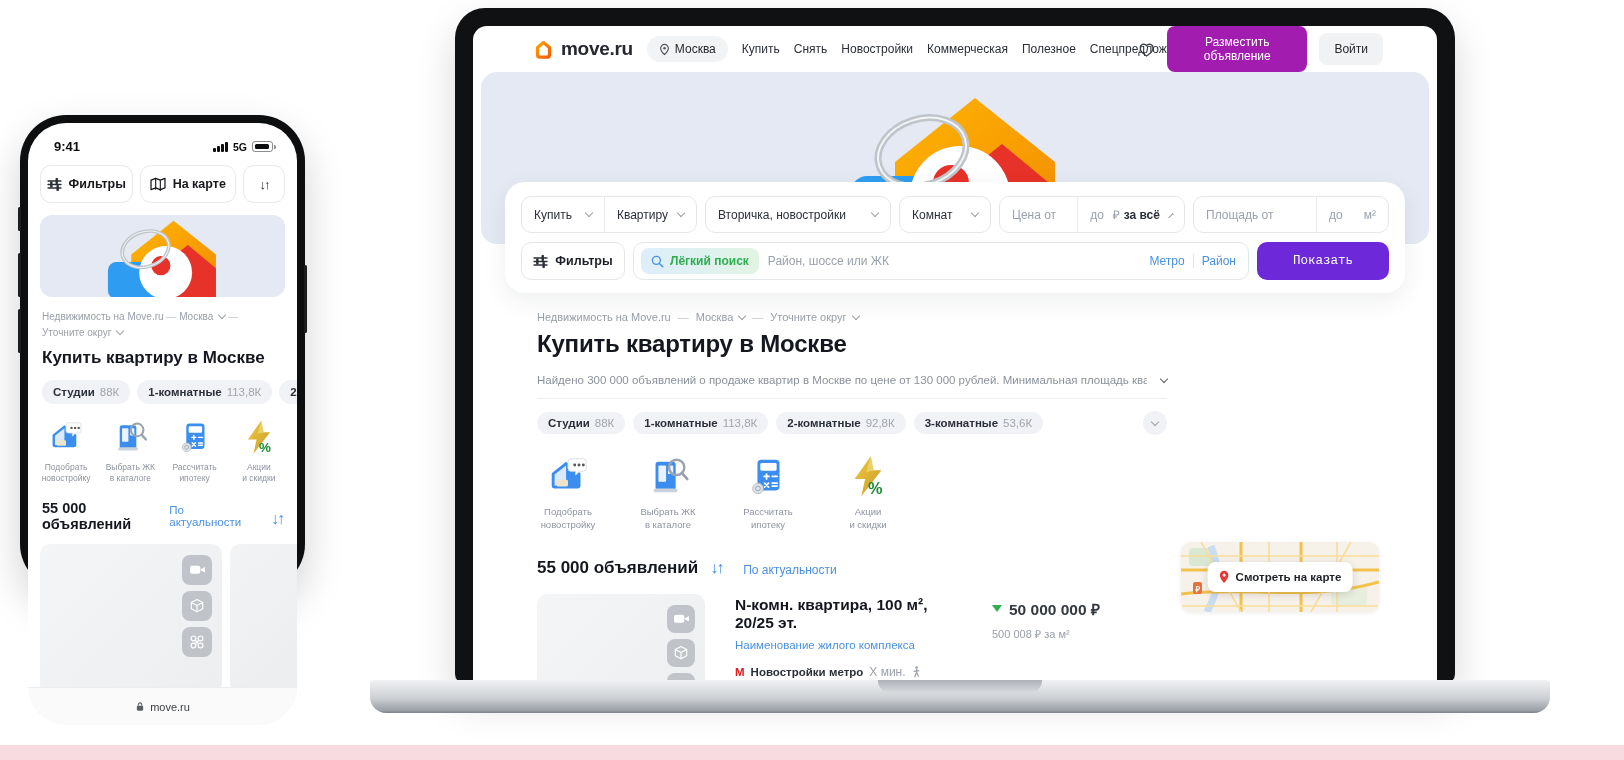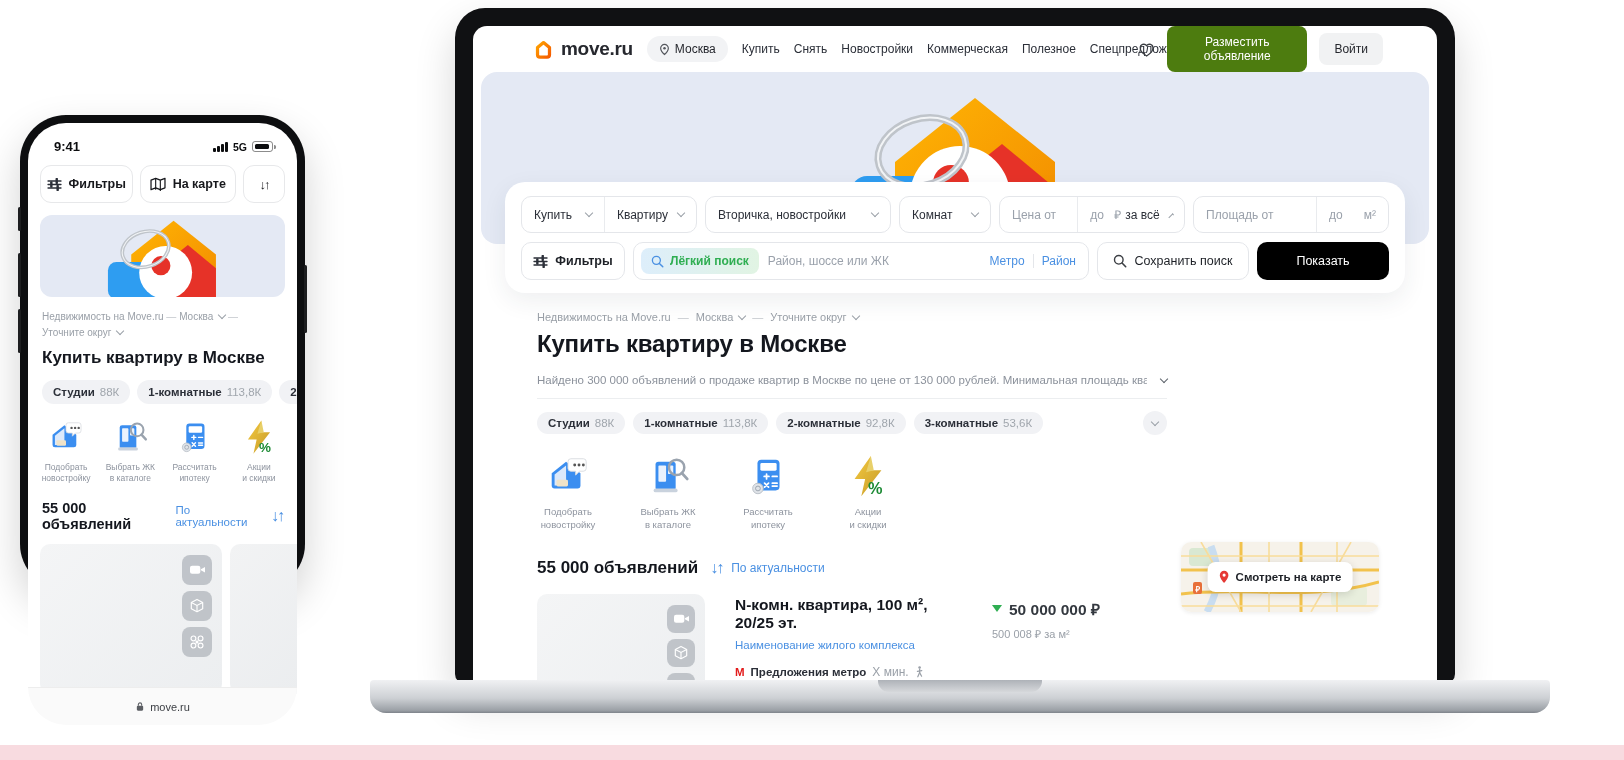--- a/index.html
+++ b/index.html
@@ -27,60 +27,60 @@
 
   
   .l-nav { height:46px; display:flex; align-items:center; justify-content:space-between; padding:0 54px 0 60px; }
   .l-nav-left { display:flex; align-items:center; gap:14px; min-width:0; }
   .logo { display:flex; align-items:center; gap:7px; cursor:pointer; }
   .logo-text { font-size:19px; font-weight:700; color:#26282e; letter-spacing:-.3px; }
   .city-pill { display:flex; align-items:center; gap:5px; background:#f2f3f5; border-radius:15px; padding:6px 12px; font-size:12px; color:#26282e; }
   .menu { display:flex; align-items:center; gap:14px; white-space:nowrap; }
   .nav-link { font-size:12px; color:#2b2f38; cursor:pointer; display:inline-flex; align-items:center; gap:4px; }
   .l-nav-right { display:flex; align-items:center; gap:12px; }
-  .btn-green { background:#4d7c0f; color:#fff; font-size:12px; border:none; border-radius:8px; padding:9px 15px; cursor:pointer; font-family:inherit; }
+  .btn-green { background:#a21caf; color:#fff; font-size:12px; border:none; border-radius:8px; padding:9px 15px; cursor:pointer; font-family:inherit; }
   .btn-login { background:#f1f2f3; color:#26282e; font-size:12px; border:none; border-radius:8px; padding:9px 15px; cursor:pointer; font-family:inherit; }
 
   
   .l-hero { height:172px; margin:0 8px; border-radius:16px; background:#e4e9f4; position:relative; overflow:hidden; }
   .l-hero svg.illus { position:absolute; left:50%; bottom:-2px; transform:translateX(-50%); }
 
   
   .search-panel { position:relative; z-index:5; width:900px; margin:-62px auto 0 auto; background:#fff; border-radius:20px;
     box-shadow:0 8px 24px rgba(40,50,70,.08); padding:14px 16px 13px 16px; }
   .sp-row { display:flex; gap:8px; }
   .sp-row + .sp-row { margin-top:9px; }
   .seg { display:flex; align-items:stretch; border:1px solid #e4e6ea; border-radius:10px; height:37px; background:#fff; overflow:hidden; }
   .seg-cell { display:flex; align-items:center; gap:4px; padding:0 12px; font-size:12px; color:#2b2f38; cursor:pointer; white-space:nowrap; }
   .seg-cell + .seg-cell { border-left:1px solid #e9ebee; }
   .seg input { border:none; outline:none; width:100%; font:inherit; font-size:12px; color:#2b2f38; background:transparent; }
   .seg input::placeholder { color:#9aa1ab; }
   .unit { color:#9aa1ab; font-size:12px; }
-  .mode { color:#2b2f38; font-size:12px; font-weight:400; }
+  .mode { color:#2b2f38; font-size:12px; font-weight:700; }
   .gA { flex:0 0 176px; } .gA .seg-cell { flex:1; justify-content:space-between; }
   .gB { flex:0 0 186px; } .gB .seg-cell { flex:1; justify-content:space-between; }
   .gC { flex:0 0 92px; } .gC .seg-cell { flex:1; justify-content:space-between; }
   .gD { flex:1 1 auto; }
   .gD .cell-from { flex:1 1 42%; } .gD .cell-to { flex:1 1 58%; }
   .gE { flex:0 0 196px; }
   .gE .cell-from { flex:1 1 auto; } .gE .cell-to { flex:0 0 72px; }
 
   .btn-outline { display:flex; align-items:center; justify-content:center; gap:7px; border:1px solid #e4e6ea; border-radius:10px;
     background:#fff; font-size:12.5px; color:#1d2026; cursor:pointer; font-family:inherit; font-weight:600; }
   .sp-filters { flex:0 0 104px; height:38px; }
   .sp-location { flex:1; display:flex; align-items:center; border:1px solid #e4e6ea; border-radius:10px; height:38px; padding:0 12px 0 7px; gap:9px; }
   .easy-pill { display:flex; align-items:center; gap:6px; background:linear-gradient(90deg,#ddeefb,#e1f4e3); border-radius:8px; padding:6px 10px; cursor:pointer; }
   .easy-pill span { color:#2fae52; font-size:12px; font-weight:600; white-space:nowrap; }
   .sp-location input { flex:1; border:none; outline:none; font:inherit; font-size:12px; color:#2b2f38; min-width:0; }
   .sp-location input::placeholder { color:#9aa1ab; }
   .loc-links { display:flex; align-items:center; gap:8px; }
   .loc-links a { color:#4a90e2; font-size:12px; text-decoration:none; cursor:pointer; }
   .loc-sep { width:1px; height:14px; background:#e4e6ea; }
   .sp-save { flex:0 0 152px; height:38px; font-weight:400; }
-  .btn-show { flex:0 0 132px; height:38px; background:#000000; border:none; border-radius:10px; color:#fff; font-size:12.5px; cursor:pointer; font-family:Liberation Sans, sans-serif; }
+  .btn-show { flex:0 0 132px; height:38px; background:#6d28d9; border:none; border-radius:10px; color:#fff; font-size:12.5px; cursor:pointer; font-family:Liberation Mono, monospace; }
 
   
   .l-content { padding:18px 60px 0 64px; position:relative; }
   .l-left { max-width:630px; }
   .crumbs { font-size:11px; color:#9aa0a8; display:flex; align-items:center; gap:7px; flex-wrap:wrap; }
   .crumbs .dash { color:#c3c7cc; }
   .crumb-drop { cursor:pointer; display:inline-flex; align-items:center; }
   .l-title { margin-top:7px; font-size:24px; font-weight:700; color:#14171e; letter-spacing:-.2px; }
   .l-desc { margin-top:16px; display:flex; align-items:center; gap:8px; }
   .l-desc p { flex:1; font-size:11.5px; color:#8b919b; white-space:nowrap; overflow:hidden; }
@@ -88,21 +88,21 @@
   .chips { margin-top:12px; display:flex; align-items:center; gap:8px; }
   .chip { display:flex; align-items:center; gap:5px; background:#f1f2f5; border-radius:13px; padding:5px 11px; cursor:pointer; white-space:nowrap; }
   .chip-label { font-size:11.5px; color:#2b2f38; font-weight:600; }
   .chip-count { font-size:11.5px; color:#a0a6ad; }
   .chips-more { margin-left:auto; width:24px; height:24px; border-radius:50%; background:#f1f2f5; display:flex; align-items:center; justify-content:center; cursor:pointer; }
   .services { margin-top:18px; display:flex; gap:38px; }
   .service { width:62px; display:flex; flex-direction:column; align-items:center; gap:7px; cursor:pointer; text-align:center; }
   .svc-label { font-size:9.5px; color:#8d939e; line-height:1.35; }
   .listings-head { margin-top:26px; display:flex; align-items:center; gap:12px; }
   .listings-count { font-size:17px; font-weight:700; color:#14171e; }
-  .sort-link { display:flex; align-items:center; gap:9px; cursor:pointer; }
+  .sort-link { display:flex; align-items:flex-end; gap:21px; cursor:pointer; }
   .sort-link span.lbl { color:#4a90e2; font-size:12px; }
   .card { margin-top:16px; display:flex; gap:30px; }
   .card-img { position:relative; width:168px; height:140px; border-radius:10px; background:linear-gradient(135deg,#f4f5f6,#eceef0); flex:0 0 auto; }
   .badges { position:absolute; right:10px; top:11px; display:flex; flex-direction:column; gap:6px; }
   .badge { width:28px; height:28px; border-radius:8px; background:rgba(183,188,194,.85); display:flex; align-items:center; justify-content:center; }
   .card-body { flex:1; padding-top:2px; min-width:0; }
   .card-title { font-size:15.5px; font-weight:700; color:#14171e; }
   .card-complex { display:inline-block; margin-top:7px; font-size:11.5px; color:#4a90e2; cursor:pointer; }
   .card-metro { margin-top:12px; display:flex; align-items:center; gap:6px; }
   .metro-m { color:#e21a1a; font-weight:800; font-size:11.5px; }
@@ -382,26 +382,20 @@
                 </svg>
               <span>Лёгкий поиск</span>
             </div>
             <input placeholder="Район, шоссе или ЖК" style="">
             <div class="loc-links">
               <a>Метро</a>
               <i class="loc-sep"></i>
               <a>Район</a>
             </div>
           </div>
-          <button class="btn-outline sp-save">
-            <svg width="14" height="14" viewBox="0 0 15 15" style="color:#3c3f44">
-                <use href="#icoMag"></use>
-              </svg>
-            <span>Сохранить поиск</span>
-          </button>
           <button class="btn-show">Показать</button>
         </div>
       </div>
 
       <div class="l-content">
         <div class="l-left">
           <div class="crumbs">
             <span>Недвижимость на Move.ru</span>
             <span class="dash">—</span>
             <span class="crumb-drop">
@@ -504,21 +498,21 @@
                       <use href="#icoDrone"></use>
                     </svg>
                 </div>
               </div>
             </div>
             <div class="card-body">
               <div class="card-title">N-комн. квартира, 100 м², 20/25 эт.</div>
               <span class="card-complex">Наименование жилого комплекса</span>
               <div class="card-metro">
                 <span class="metro-m">М</span>
-                <span class="metro-name">Предложения метро</span>
+                <span class="metro-name">Новостройки метро</span>
                 <span class="metro-time">Х мин.</span>
                 <svg width="9" height="12" viewBox="0 0 9 12">
                     <use href="#icoWalk"></use>
                   </svg>
               </div>
             </div>
             <div class="card-price">
               <div class="price-row">
                 <i class="tri-down"></i>
                 <span class="price-val">50 000 000 ₽</span>

